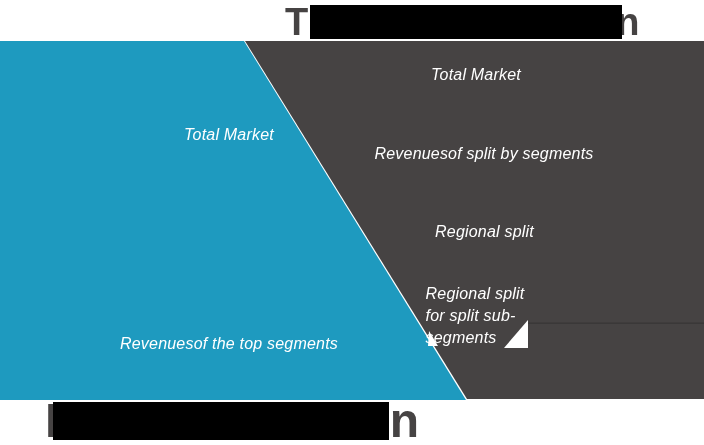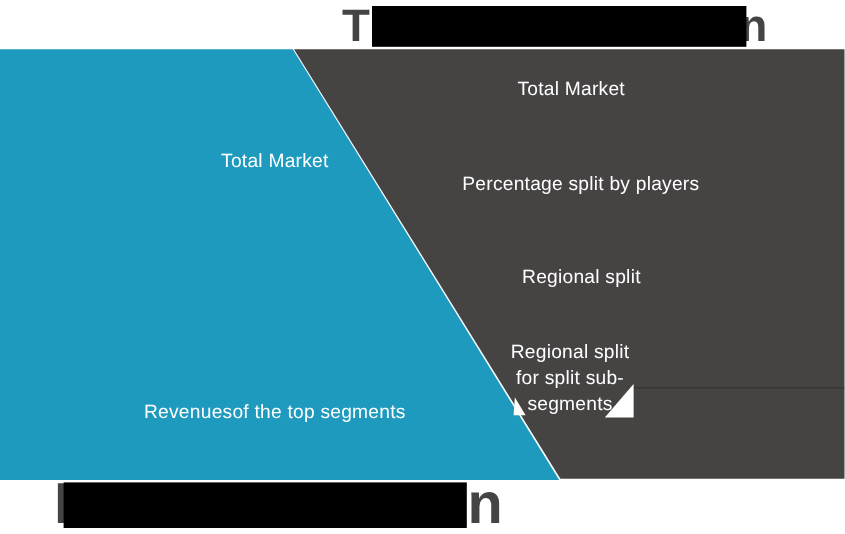--- a/index.html
+++ b/index.html
@@ -3,22 +3,23 @@
 <meta charset="utf-8">
 <style>
   html,body{margin:0;padding:0;background:#fff;}
   .canvas{
     position:relative;width:704px;height:445px;background:#fff;overflow:hidden;
     font-family:"Liberation Sans", sans-serif;
   }
   .shapes{position:absolute;left:0;top:0;width:704px;height:445px;}
   .label{
     position:absolute;color:#fff;font-size:16px;line-height:22px;
-    text-align:center;transform:translateX(-50%);white-space:nowrap;
+    transform:translateX(-50%);white-space:nowrap;
     letter-spacing:0.2px;
+    font-style:italic;
   }
   .label span{display:block;}
   .title-row{position:absolute;display:flex;align-items:center;}
   .title-letter{
     font-weight:bold;color:#464343;position:relative;z-index:1;
   }
   .top-letter{font-size:38px;line-height:44px;}
   .bottom-letter{font-size:48px;line-height:46px;}
   .redact{background:#000;position:relative;z-index:2;display:block;}
   .redact.top{width:312px;height:34px;margin-left:2px;margin-right:-6px;}
@@ -47,21 +48,21 @@
     <span>Total Market</span>
   </div>
   <div class="label" style="left:229px;top:333px;">
     <span>Revenuesof the top segments</span>
   </div>
 
   <div class="label" style="left:476px;top:64px;">
     <span>Total Market</span>
   </div>
   <div class="label" style="left:484px;top:143px;">
-    <span>Percentage split by players</span>
+    <span>Revenuesof split by segments</span>
   </div>
   <div class="label" style="left:477px;top:221px;padding-left:15px;">
     <span>Regional split</span>
   </div>
   <div class="label" style="left:475px;top:283px;">
     <span>Regional split</span>
     <span>for split sub-</span>
     <span>segments</span>
   </div>
 

